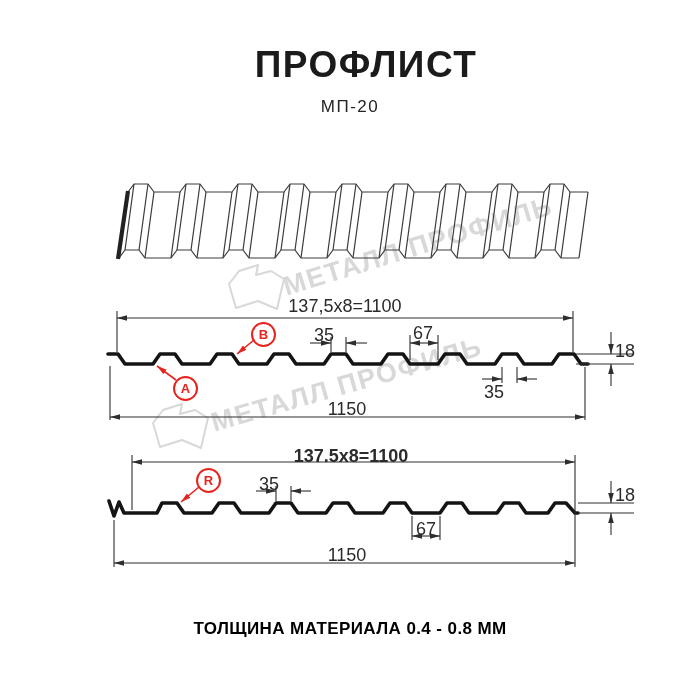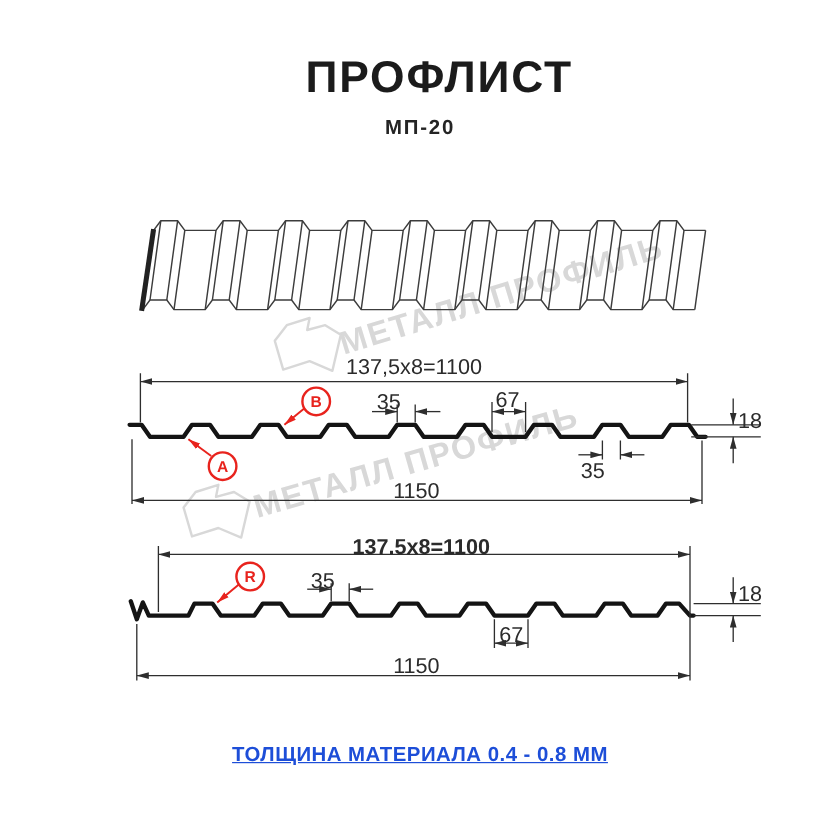--- a/index.html
+++ b/index.html
@@ -1,22 +1,22 @@
 <!DOCTYPE html>
 <html><head>
 <meta charset="utf-8">
 <style>
   html,body{margin:0;padding:0;background:#fff;}
   .canvas{position:relative;width:700px;height:700px;background:#ffffff;overflow:hidden;
           font-family:"Liberation Sans",sans-serif;}
   .abs{position:absolute;white-space:nowrap;}
   .ctr{transform:translateX(-50%);}
   .title{left:342px;top:44px;font-size:37px;font-weight:bold;letter-spacing:1.5px;color:#1b1b1b;margin-left:24px;}
-  .subtitle{left:350px;top:97px;font-size:17px;font-weight:bold;letter-spacing:1.5px;color:#242424;}
-  .footer{left:350px;top:619px;font-size:17px;font-weight:bold;letter-spacing:0.4px;color:#1d4ed8;text-decoration:underline;}
+  .subtitle{left:350px;top:97px;font-size:17px;font-weight:normal;letter-spacing:1.5px;color:#242424;}
+  .footer{left:350px;top:619px;font-size:17px;font-weight:bold;letter-spacing:0.4px;color:#000000;}
   .dim{font-size:18px;color:#2b2b2b;}
   .wm{position:absolute;font-size:27px;font-weight:bold;letter-spacing:1.5px;color:#d8d8d8;
       transform-origin:0 50%;z-index:1;}
   .wm1{left:284px;top:272px;transform:rotate(-17deg);}
   .wm2{left:212px;top:408px;transform:rotate(-16deg);}
   svg.art{position:absolute;left:0;top:0;z-index:2;}
   .lbl{z-index:3;}
   .red-circle{position:absolute;width:21px;height:21px;border:2px solid #e8231d;border-radius:50%;
       color:#e8231d;font-size:13px;font-weight:600;text-align:center;line-height:21px;z-index:3;}
 </style>

